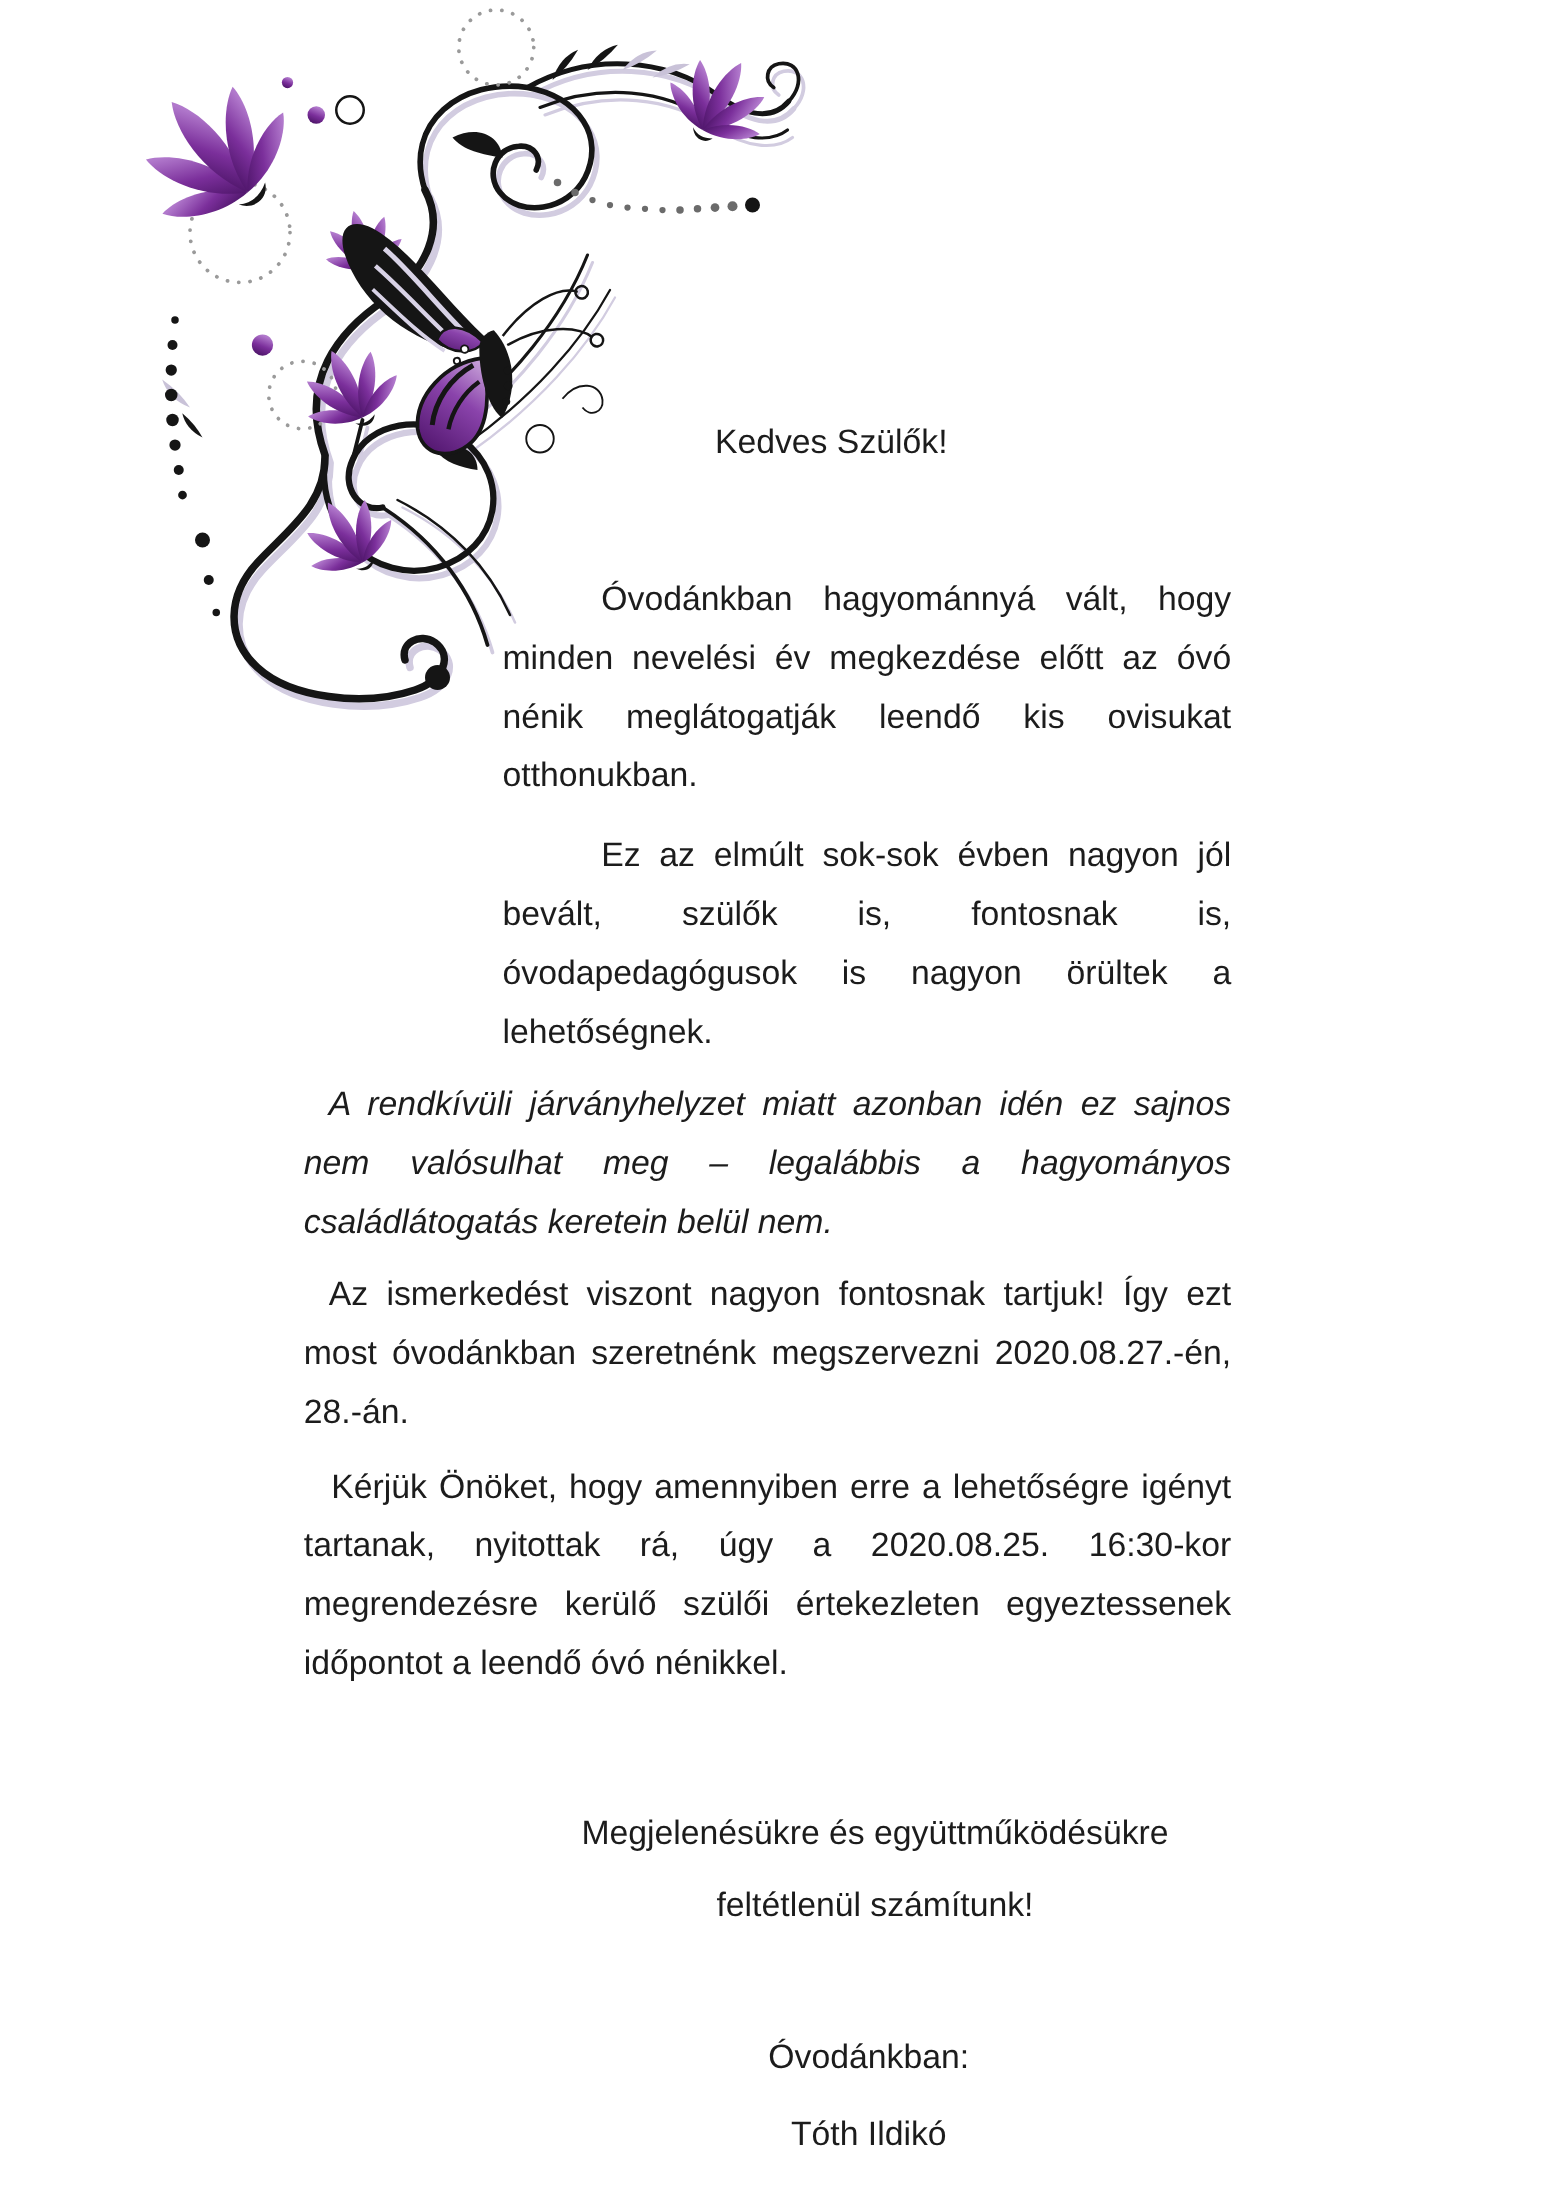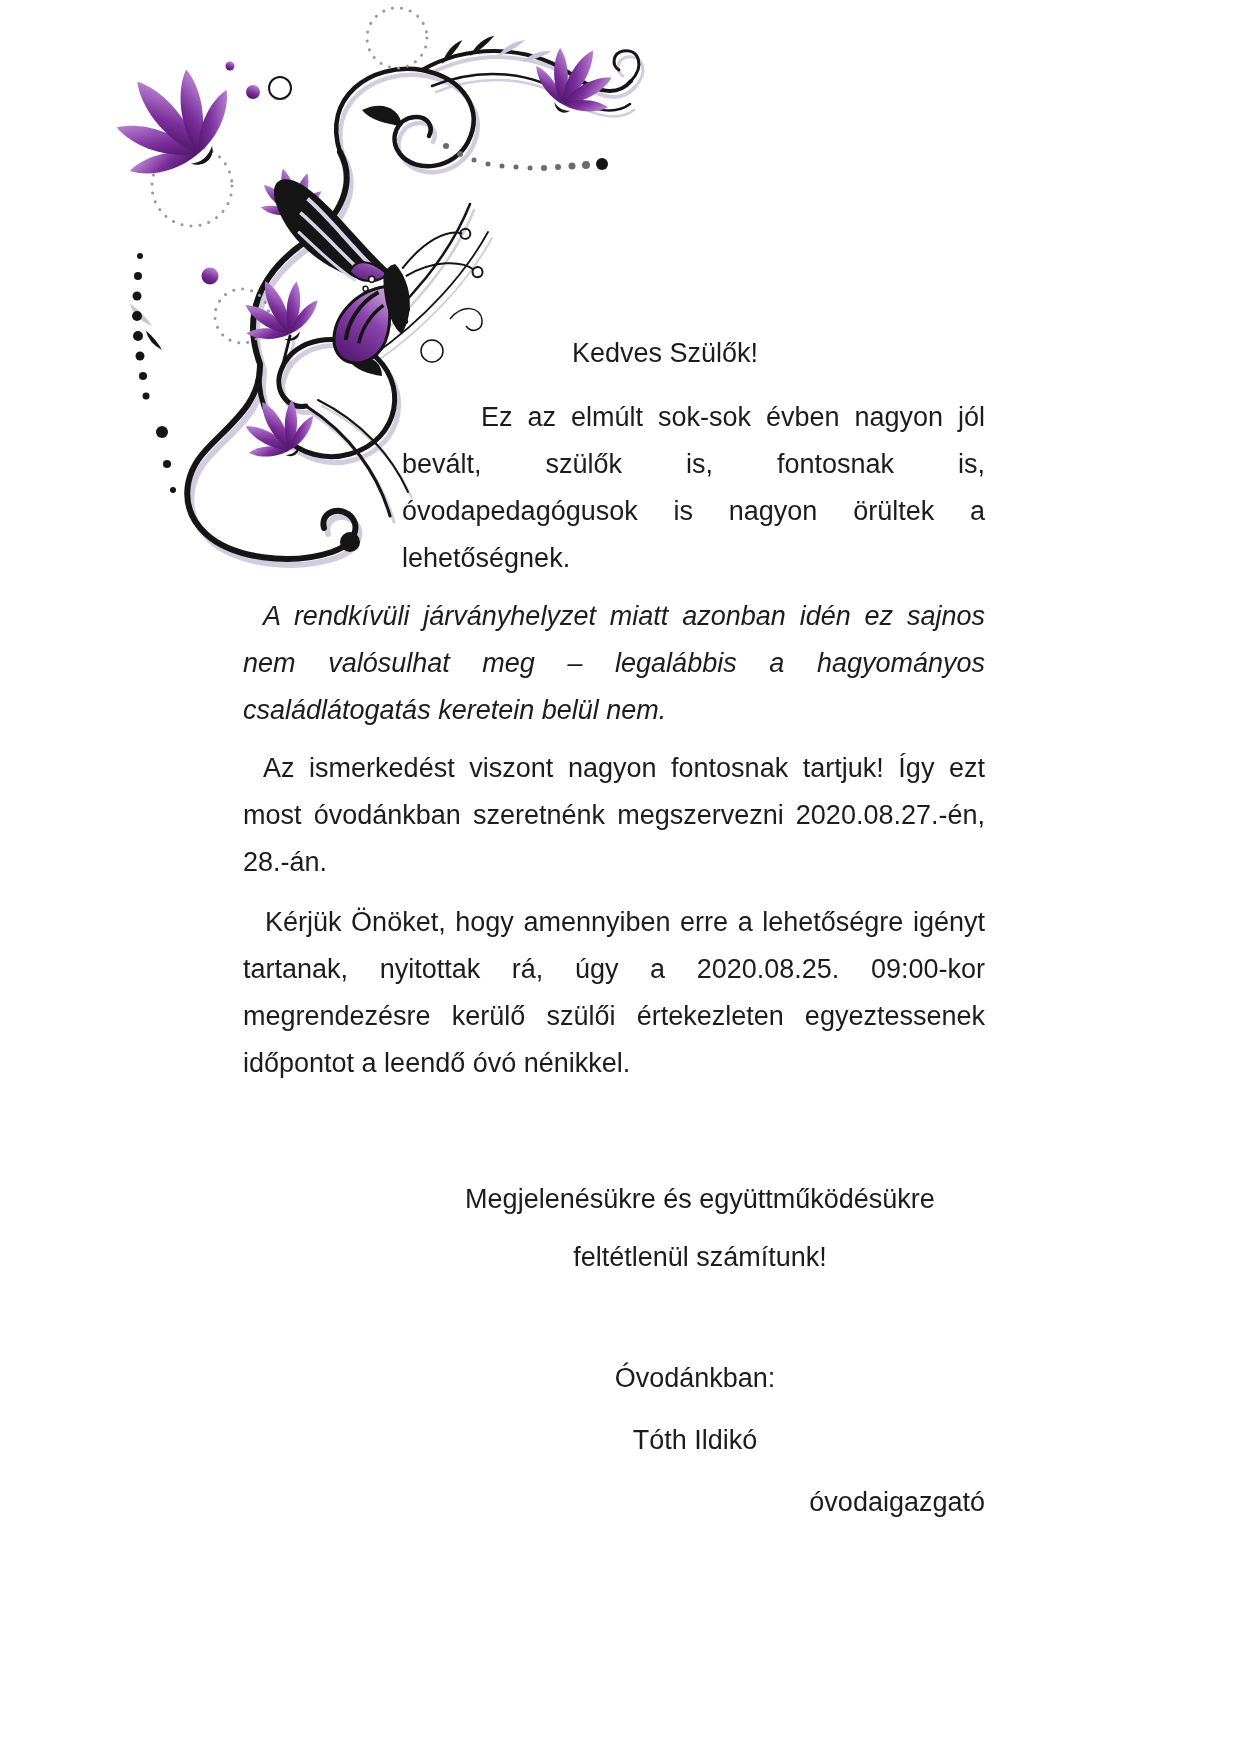--- a/index.html
+++ b/index.html
@@ -173,24 +173,25 @@
     </g>
 
     <g fill="none" stroke="#151515">
       <circle cx="322" cy="347" r="11" stroke-width="1.5"></circle>
       <path d="M340,315 C352,300 370,302 372,316 C373,326 362,330 356,322" stroke-width="1.5"></path>
     </g>
   </svg>
 
   <div class="txt heading">Kedves Szülők!</div>
 
+  <p id="p1" class="txt just blk">Óvodánkban hagyománnyá vált, hogy minden nevelési év megkezdése előtt az óvó nénik meglátogatják leendő kis ovisukat otthonukban.</p>
   <p id="p3" class="txt just blk">Ez az elmúlt sok-sok évben nagyon jól bevált, szülők is, fontosnak is, óvodapedagógusok is nagyon örültek a lehetőségnek.</p>
   <p id="p4" class="txt just">A rendkívüli járványhelyzet miatt azonban idén ez sajnos nem valósulhat meg – legalábbis a hagyományos családlátogatás keretein belül nem.</p>
   <p id="p5" class="txt just">Az ismerkedést viszont nagyon fontosnak tartjuk! Így ezt most óvodánkban szeretnénk megszervezni 2020.08.27.-én, 28.-án.</p>
-  <p id="p6" class="txt just">Kérjük Önöket, hogy amennyiben erre a lehetőségre igényt tartanak, nyitottak rá, úgy a 2020.08.25. 09:00-kor megrendezésre kerülő szülői értekezleten egyeztessenek időpontot a leendő óvó nénikkel.</p>
+  <p id="p6" class="txt just">Kérjük Önöket, hogy amennyiben erre a lehetőségre igényt tartanak, nyitottak rá, úgy a 2020.08.25. 16:30-kor megrendezésre kerülő szülői értekezleten egyeztessenek időpontot a leendő óvó nénikkel.</p>
 
   <div class="txt closing1">Megjelenésükre és együttműködésükre</div>
   <div class="txt closing2">feltétlenül számítunk!</div>
 
   <div class="txt sig1">Óvodánkban:</div>
   <div class="txt sig2">Tóth Ildikó</div>
   <div class="txt sig3">óvodaigazgató</div>
 
 </div>
 

